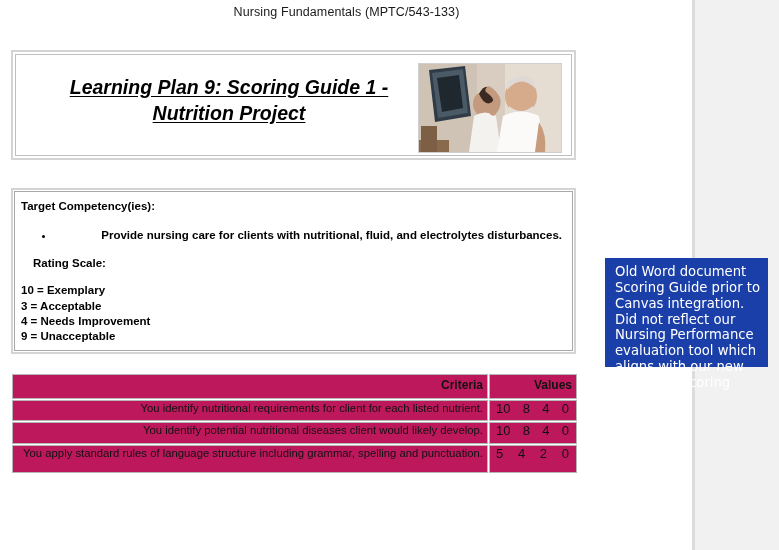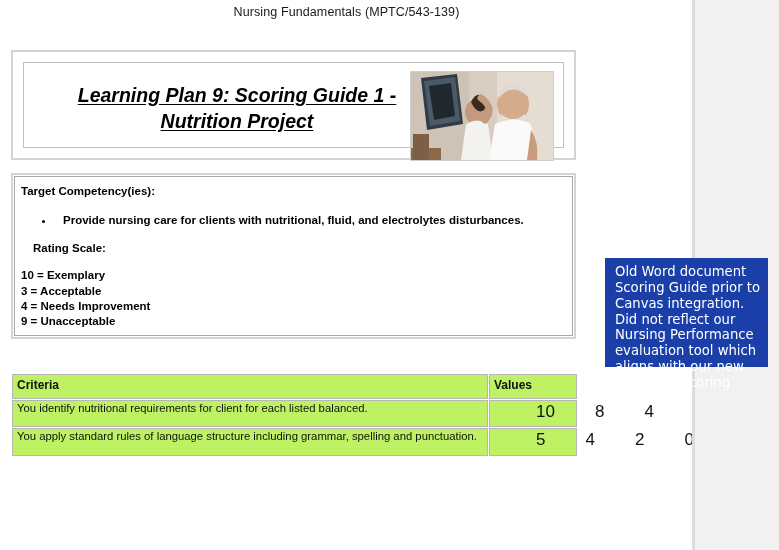--- a/index.html
+++ b/index.html
@@ -61,21 +61,21 @@
   
   .title-box {
     position: absolute;
     left: 11px;
     top: 50px;
     width: 565px;
     height: 110px;
     background: #ffffff;
     border: 2px solid #d4d4d4;
     box-sizing: border-box;
-    padding: 10px;
+    padding: 2px;
   }
   .title-box-inner {
     position: relative;
     width: 100%;
     height: 100%;
     border: 1px solid #bfbfbf;
     box-sizing: border-box;
     background: #fff;
   }
   .title-text {
@@ -102,21 +102,21 @@
     box-sizing: border-box;
     overflow: hidden;
     background: #e7ddd2;
   }
   .header-photo svg { display: block; }
 
   
   .competency-box {
     position: absolute;
     left: 11px;
-    top: 173px;
+    top: 188px;
     width: 565px;
     height: 166px;
     background: #ffffff;
     border: 2px solid #d4d4d4;
     box-sizing: border-box;
     padding: 1px;
   }
   .competency-inner {
     width: 100%;
     height: 100%;
@@ -127,46 +127,46 @@
     font-weight: bold;
     color: #000;
     line-height: 1.28;
   }
   .comp-heading { margin: 0 0 2px 0; }
   .comp-bullet-list {
     margin: 14px 0 14px 0;
     padding: 0 0 0 34px;
     list-style: disc;
   }
-  .comp-bullet-list li { margin: 0; padding-left: 8px; }
+  .comp-bullet-list li { margin: 0; padding-left: 8px; text-align: right; }
   .rating-heading { margin: 0 0 12px 12px; }
   .rating-line { margin: 0; line-height: 1.34; }
 
   
   .criteria-table-wrap {
     position: absolute;
     left: 11px;
     top: 373px;
     width: 566px;
   }
   table.criteria {
     border-collapse: separate;
     border-spacing: 1px;
     width: 566px;
     table-layout: fixed;
     background: #ffffff;
   }
   table.criteria td, table.criteria th {
     border: 1px solid #b6b6b6;
-    background: #bef264;
+    background: #be185d;
     font-size: 11.3px;
     color: #111;
     padding: 0 4px 3px 4px;
     vertical-align: top;
-    text-align: left;
+    text-align: right;
     font-weight: normal;
     line-height: 1.30;
     box-sizing: border-box;
   }
   table.criteria th.crit-head,
   table.criteria th.val-head {
     font-weight: bold;
     font-size: 12px;
     padding-top: 3px;
     padding-bottom: 4px;
@@ -175,21 +175,21 @@
   .col-crit { width: 476px; }
   .col-vals { width: 88px; }
   td.vals {
     padding: 2px 3px 3px 3px;
   }
   .vals-row {
     display: flex;
     justify-content: space-between;
     padding: 0 3px 0 2px;
   }
-  .vals-row span { font-size: 17px; margin-left: 40px; }
+  .vals-row span { font-size: 13px; }
   .tall-row .crit-cell { height: 52px; }
   .two-line .crit-cell { height: 28px; }
 
   
   .callout {
     position: absolute;
     left: 605px;
     top: 258px;
     width: 163px;
     height: 109px;
@@ -202,21 +202,21 @@
     font-family: "DejaVu Sans", sans-serif;
   }
 </style>
 </head>
 <body>
 
 <div id="root">
 
   <div class="page">
 
-    <div class="doc-header">Nursing Fundamentals (MPTC/543-139)</div>
+    <div class="doc-header">Nursing Fundamentals (MPTC/543-133)</div>
 
     <div class="title-box">
       <div class="title-box-inner">
         <div class="title-text">Learning Plan 9: Scoring Guide 1 - Nutrition Project</div>
         <div class="header-photo">
           <svg width="142" height="88" viewBox="0 0 142 88">
             <rect x="0" y="0" width="142" height="88" fill="#ded3c6"></rect>
             <rect x="0" y="0" width="58" height="88" fill="#cfc3b5"></rect>
             <rect x="86" y="0" width="56" height="88" fill="#e6ddd2"></rect>
             <rect x="58" y="0" width="28" height="88" fill="#d8cdc0"></rect>
@@ -260,21 +260,32 @@
           <col class="col-vals">
         </colgroup>
         <thead>
           <tr>
             <th class="crit-head">Criteria</th>
             <th class="val-head">Values</th>
           </tr>
         </thead>
         <tbody id="criteria-body">
             <tr>
-              <td class="crit-cell">You identify nutritional requirements for client for each listed balanced.</td>
+              <td class="crit-cell">You identify nutritional requirements for client for each listed nutrient.</td>
+              <td class="vals">
+                <div class="vals-row">
+                  <span>10</span>
+                  <span>8</span>
+                  <span>4</span>
+                  <span>0</span>
+                </div>
+              </td>
+            </tr>
+            <tr>
+              <td class="crit-cell">You identify potential nutritional diseases client would likely develop.</td>
               <td class="vals">
                 <div class="vals-row">
                   <span>10</span>
                   <span>8</span>
                   <span>4</span>
                   <span>0</span>
                 </div>
               </td>
             </tr>
             <tr class="two-line">

